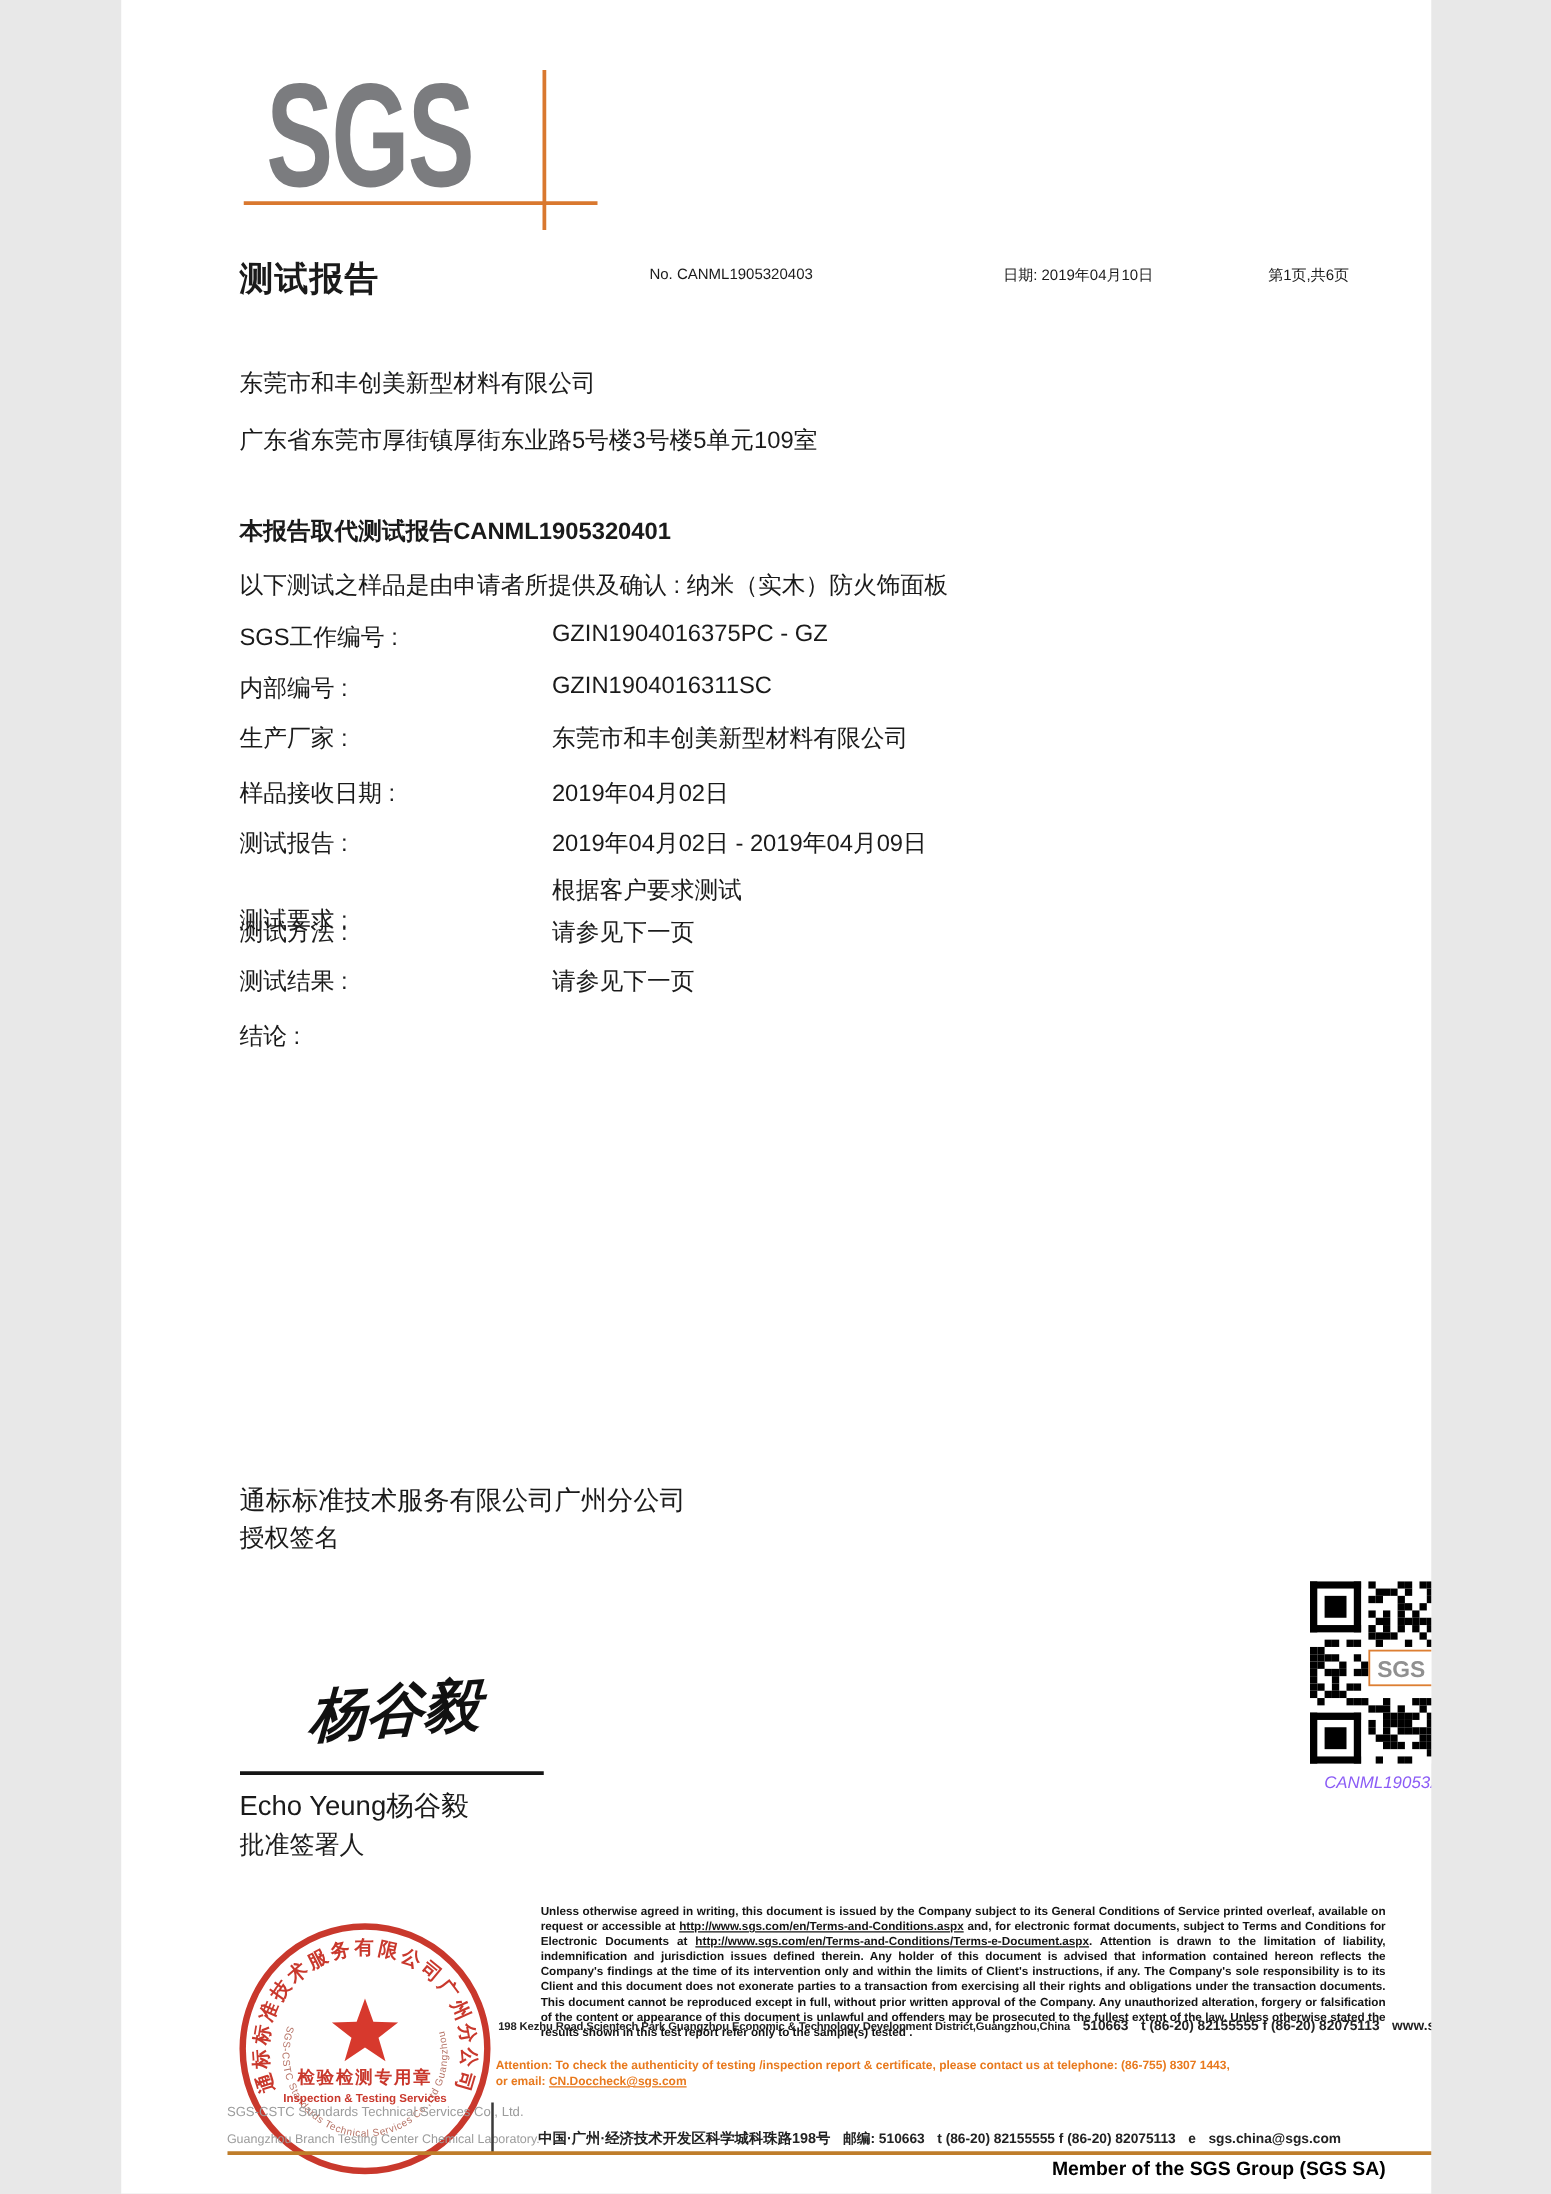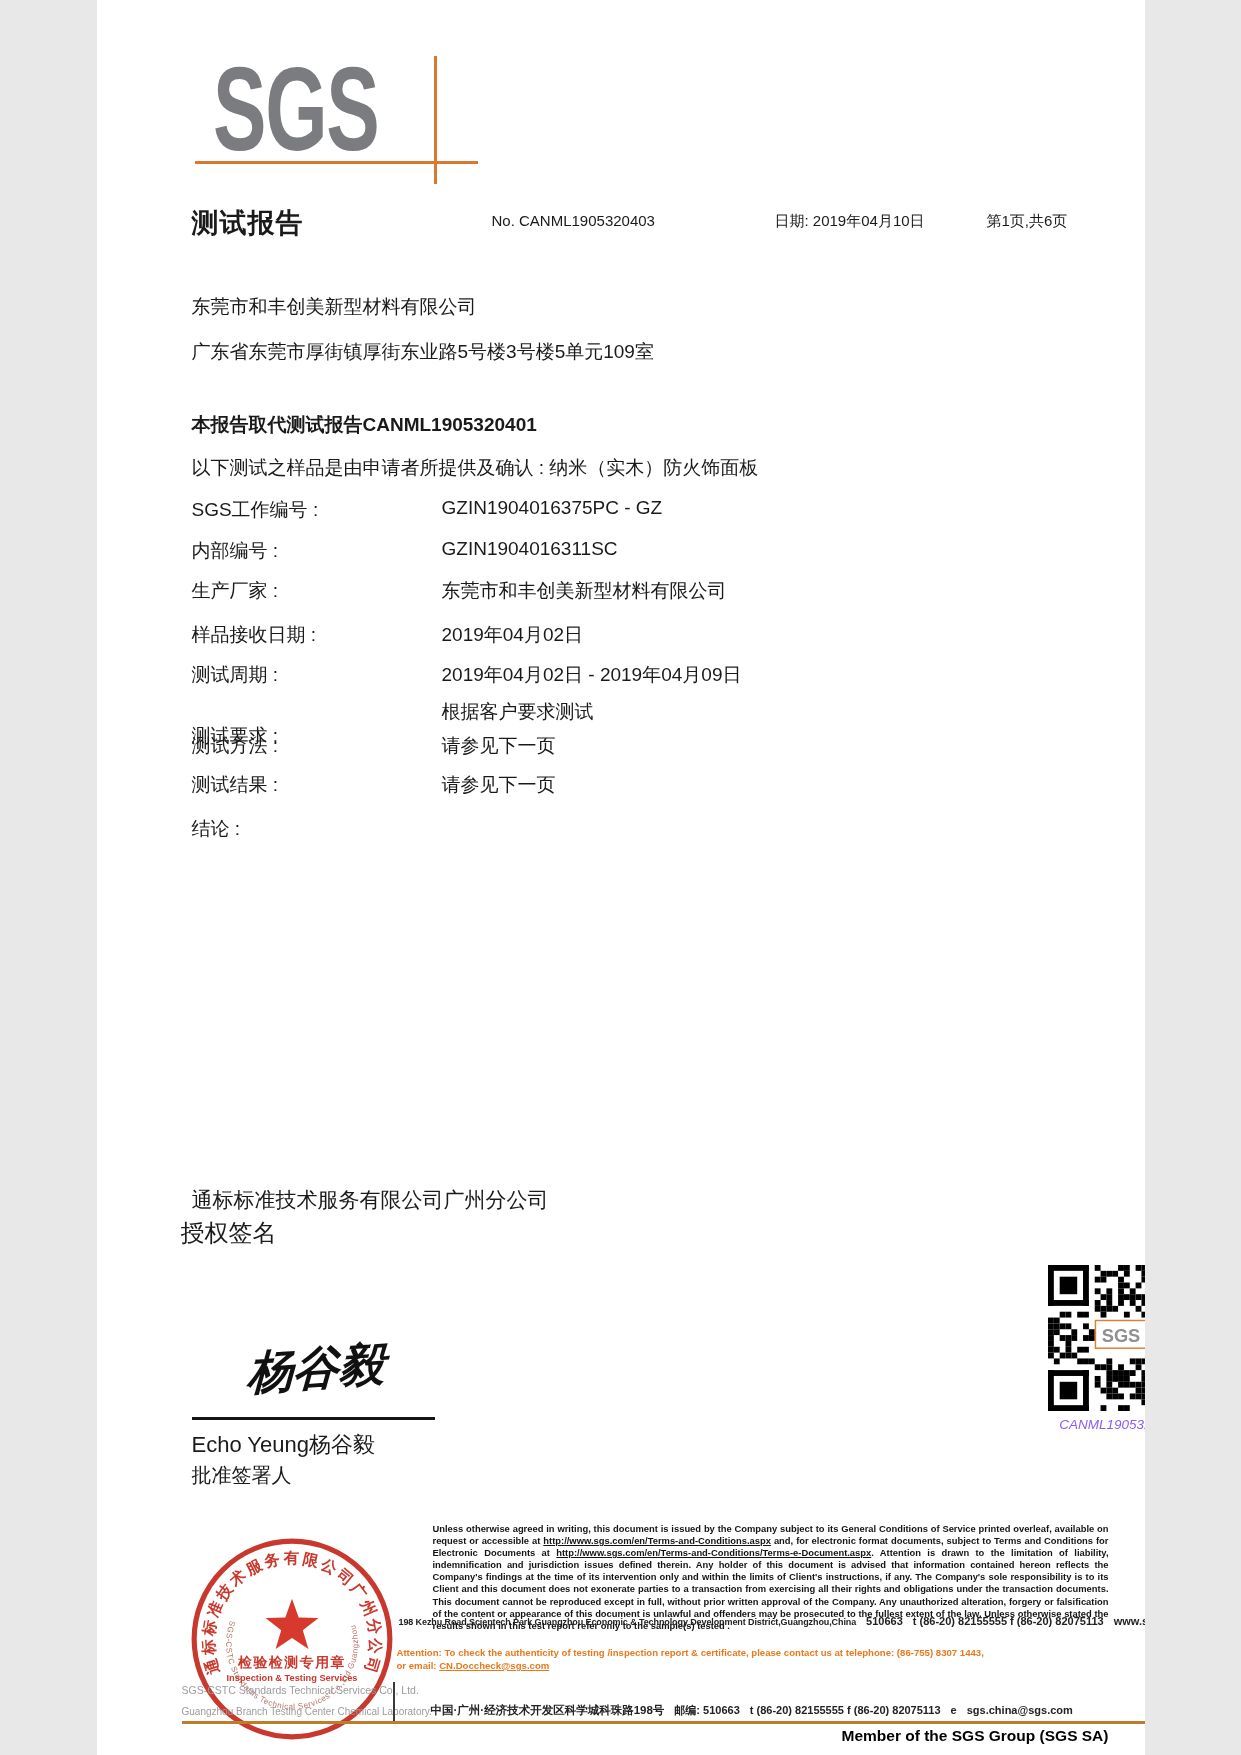--- a/index.html
+++ b/index.html
@@ -4,21 +4,21 @@
 <style>
   html,body{margin:0;padding:0;background:#e8e8e8;}
   .page{position:relative;width:1048px;height:1755px;margin:0 auto;background:#fff;
         font-family:"Liberation Sans","DejaVu Sans",sans-serif;color:#1a1a1a;overflow:hidden;}
   .abs{position:absolute;}
   .logo-text{font-weight:bold;color:#7b7c7f;font-size:118px;line-height:1;
              transform:scaleX(.68);transform-origin:0 0;letter-spacing:-2px;}
   .accent-h{background:#d9782f;height:3px;}
   .accent-v{background:#d9782f;width:3px;}
   .doc-title{font-size:27px;font-weight:bold;letter-spacing:1px;}
-  .hdr{font-size:15px;}
+  .hdr{font-size:12px;margin-left:28px;}
   .body-text{font-size:19px;}
   .bold{font-weight:bold;}
   .row-label{position:absolute;left:95px;font-size:19px;}
   .row-value{position:absolute;left:345px;font-size:19px;}
   .conclusion-text{width:672px;font-size:19px;line-height:33px;}
   .serif{font-family:"Liberation Serif","DejaVu Serif",serif;}
   .handwriting{font-size:46px;font-style:italic;font-weight:bold;transform:rotate(-4deg) skewX(-6deg);color:#111;}
   .sig-line{background:#151515;height:3px;}
   .qr-wrap{width:146px;text-align:center;}
   .qr-caption{font-size:13.5px;color:#8b5cf6;margin-top:2px;white-space:nowrap;font-style:italic;}
@@ -65,40 +65,40 @@
     </div>
   <div>
       <span class="row-label" style="top:578px;">生产厂家 :</span>
       <span class="row-value" style="top:578px;">东莞市和丰创美新型材料有限公司</span>
     </div>
   <div>
       <span class="row-label" style="top:622px;">样品接收日期 :</span>
       <span class="row-value" style="top:622px;">2019年04月02日</span>
     </div>
   <div>
-      <span class="row-label" style="top:662px;">测试周期 :</span>
+      <span class="row-label" style="top:662px;">测试报告 :</span>
       <span class="row-value" style="top:662px;">2019年04月02日 - 2019年04月09日</span>
     </div>
   <div>
       <span class="row-label" style="top:723px;">测试要求 :</span>
       <span class="row-value" style="top:699px;">根据客户要求测试</span>
     </div>
   <div>
       <span class="row-label" style="top:733px;">测试方法 :</span>
       <span class="row-value" style="top:733px;">请参见下一页</span>
     </div>
   <div>
       <span class="row-label" style="top:772px;">测试结果 :</span>
       <span class="row-value" style="top:772px;">请参见下一页</span>
     </div>
 
   <div class="abs body-text" style="left:95px;top:816px;">结论 :</div>
 
   <div class="abs serif" style="left:95px;top:1186px;font-size:21px;">通标标准技术服务有限公司广州分公司</div>
-  <div class="abs serif" style="left:84px;top:1217px;font-size:24px;">授权签名</div>
+  <div class="abs serif" style="left:95px;top:1217px;font-size:20px;">授权签名</div>
 
   <div class="abs handwriting" style="left:150px;top:1338px;">杨谷毅</div>
   <div class="abs sig-line" style="left:95px;top:1417px;width:243px;"></div>
   <div class="abs" style="left:95px;top:1430px;font-size:22px;">Echo Yeung杨谷毅</div>
   <div class="abs" style="left:95px;top:1462px;font-size:20px;">批准签署人</div>
 
   <div class="abs qr-wrap" style="left:951px;top:1265px;">
     <svg width="146" height="146" viewBox="0 0 100 100">
       <rect x="0" y="0" width="100" height="100" fill="#fff"></rect>
       <g id="qr-modules" fill="#000">

